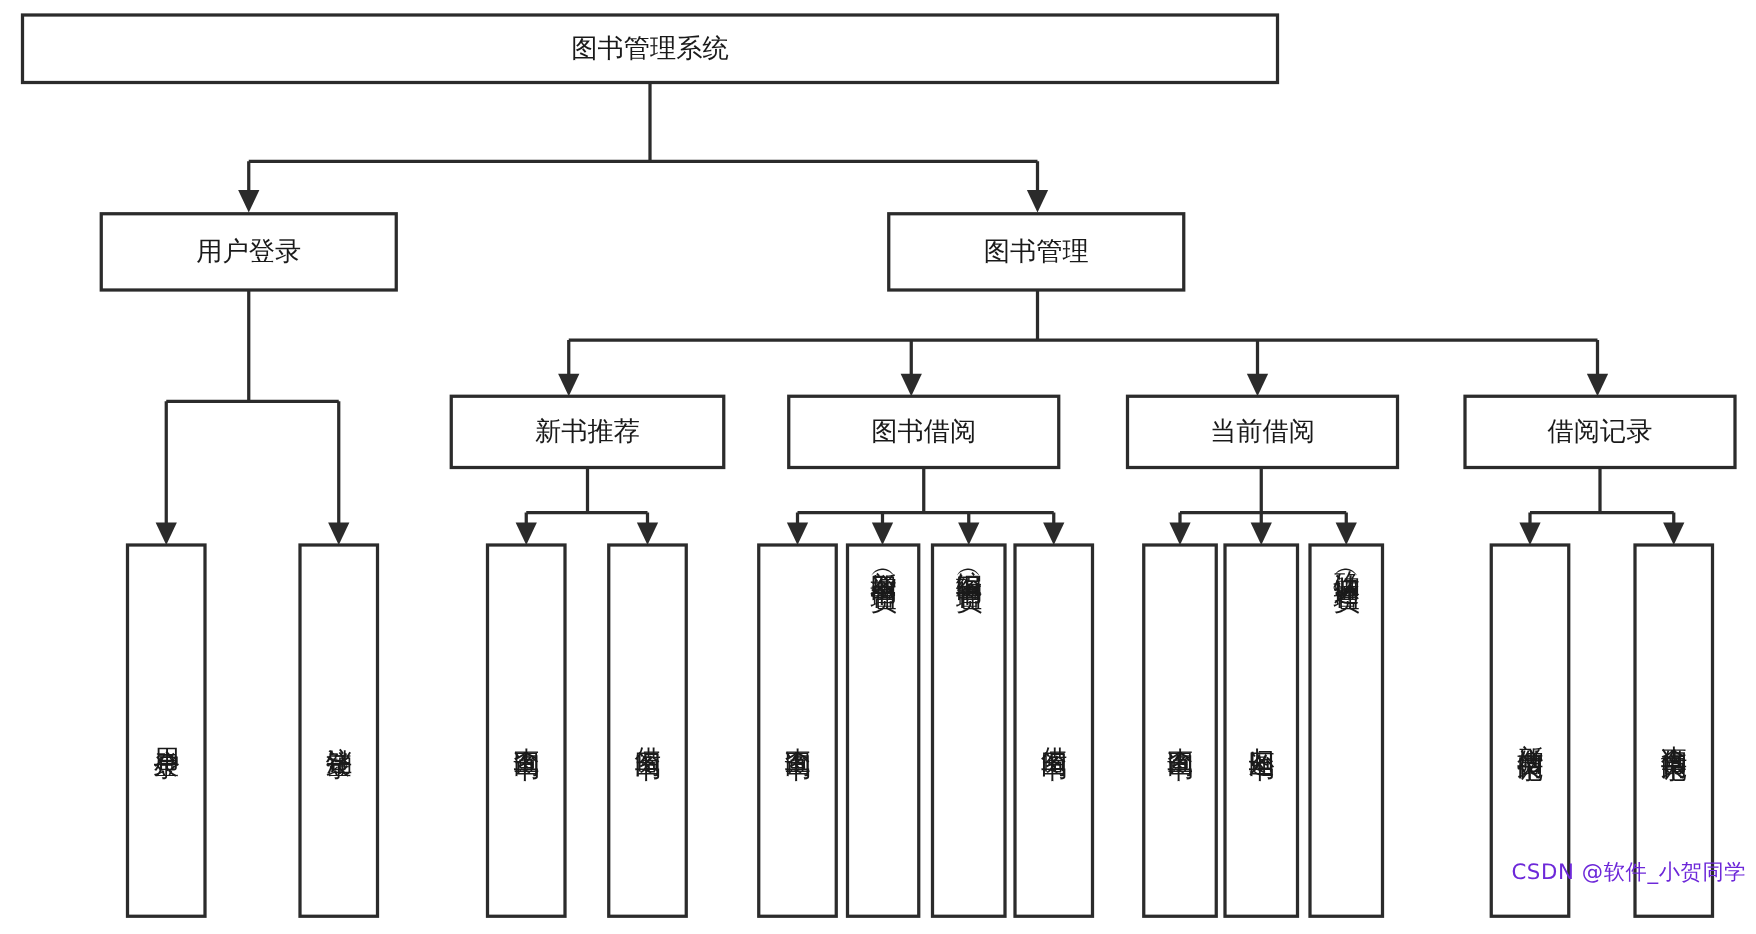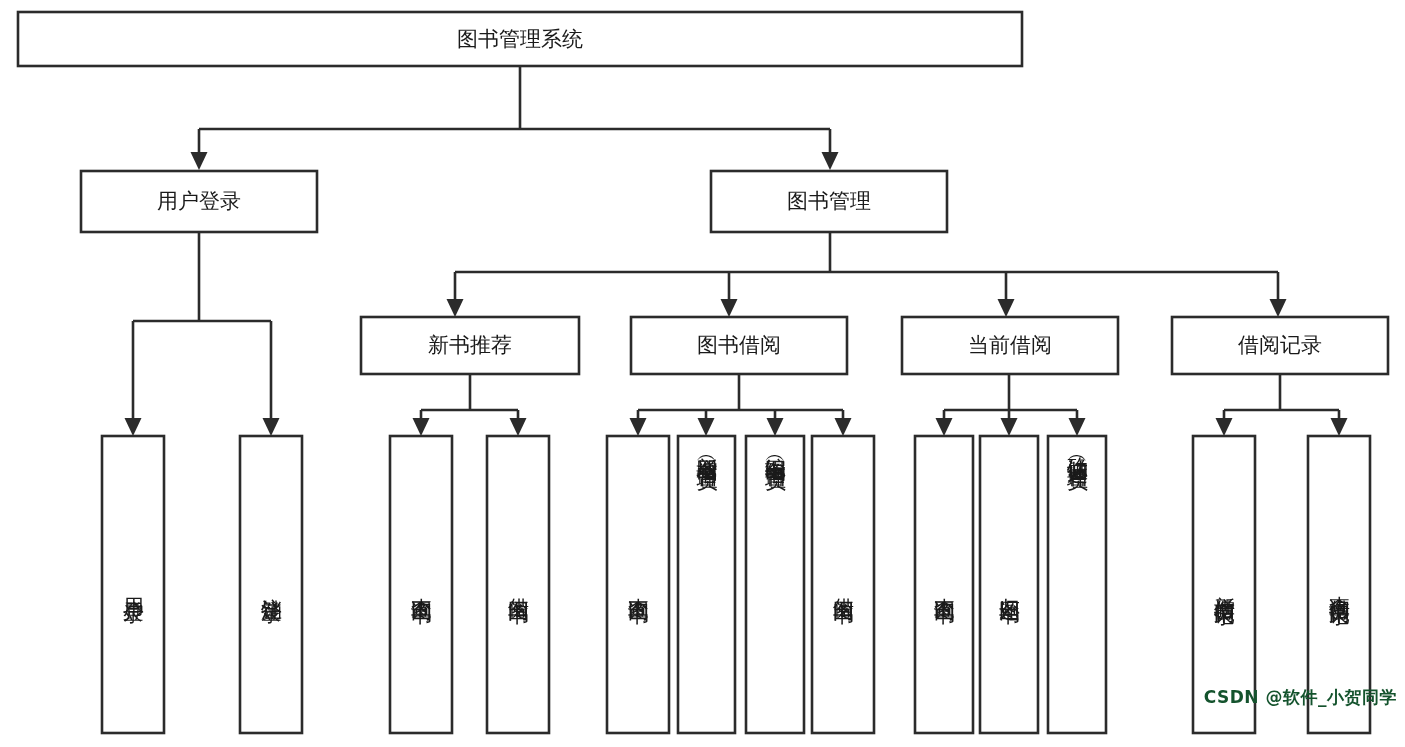--- a/index.html
+++ b/index.html
@@ -72,24 +72,23 @@
     color: #1a1a1a;
     white-space: nowrap;
     text-align: center;
   }
   .watermark {
     position: absolute;
     right: 8px;
     bottom: 4px;
     font-family: "DejaVu Sans", "Liberation Sans", sans-serif;
     font-size: 17px;
-    color: #14532d;
+    color: #6d28d9;
     letter-spacing: 0.5px;
     white-space: nowrap;
-    font-weight: bold;
   }
 </style>
 </head>
 <body>
 
 <div id="diagram-root">
 
   <svg id="tree-svg" viewBox="0 0 1405 747">
     <defs>
       <marker id="arrow" viewBox="0 0 12 14" refX="6" refY="13.2" markerWidth="12" markerHeight="14" orient="auto-start-reverse" markerUnits="userSpaceOnUse">

